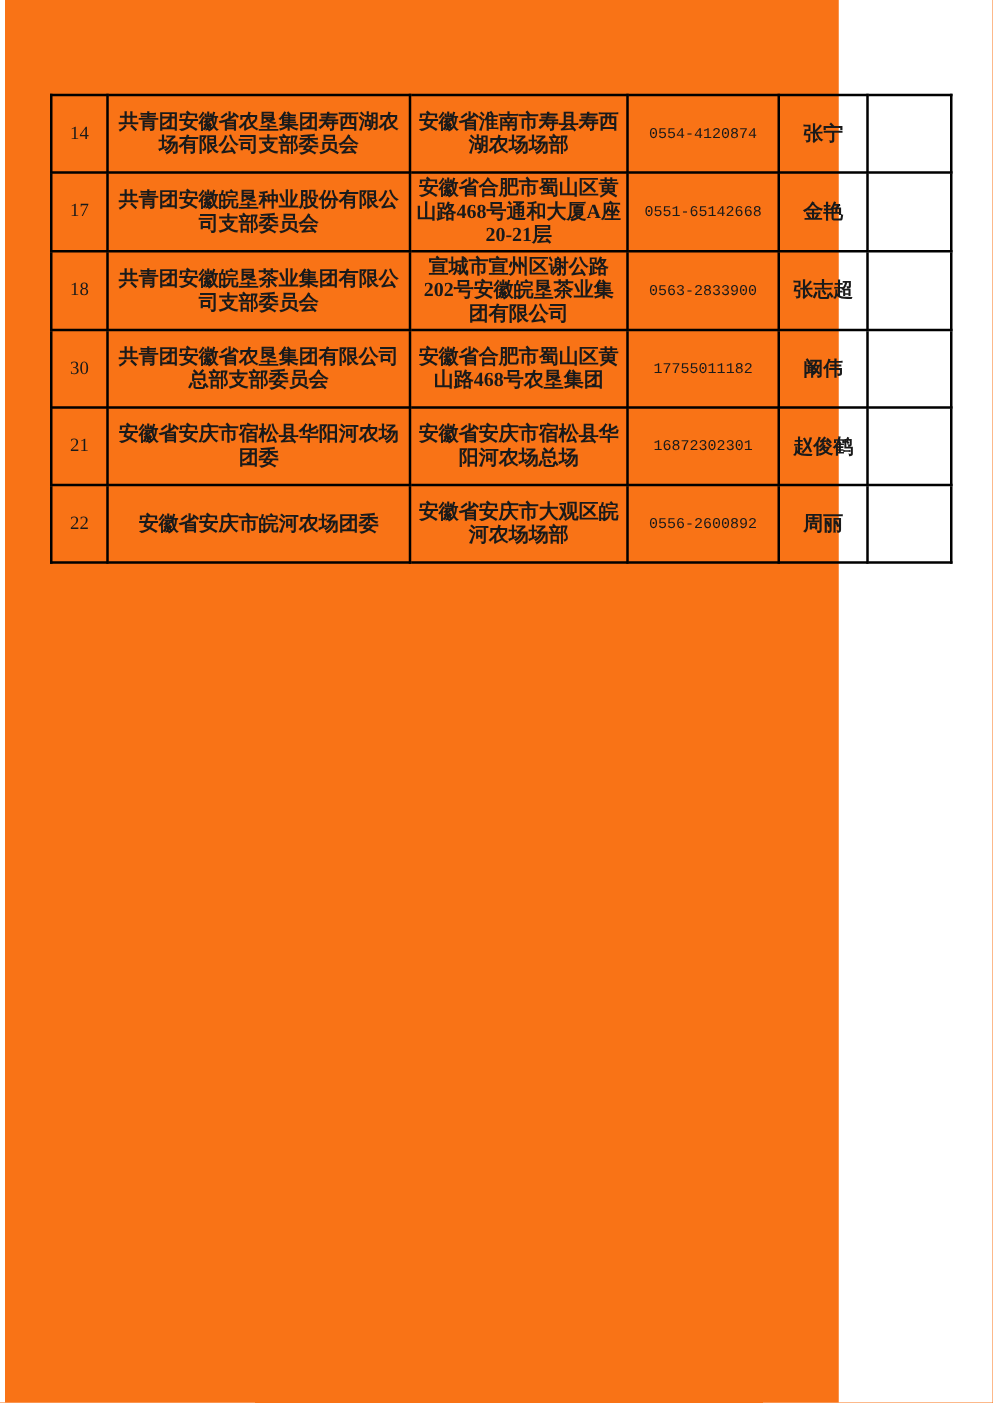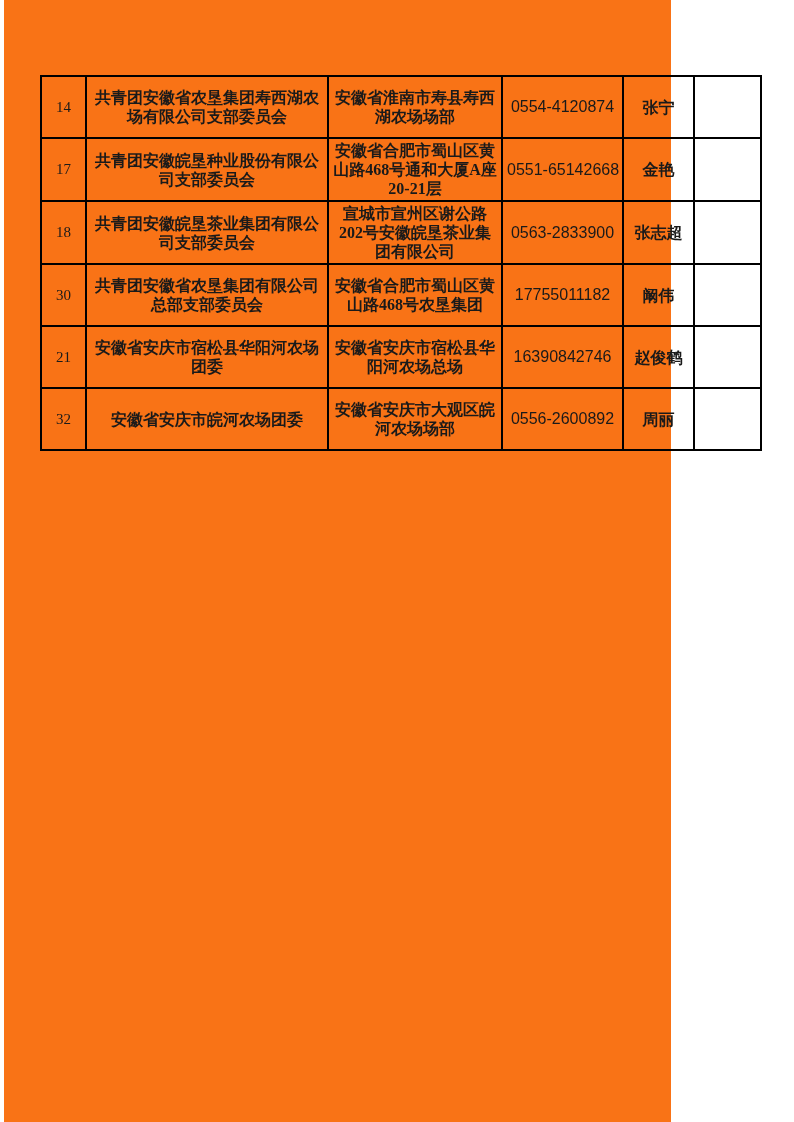--- a/index.html
+++ b/index.html
@@ -48,22 +48,22 @@
     color: #222222;
   }
   td.name, td.addr, td.contact {
     font-weight: bold;
     font-size: 16px;
     line-height: 19px;
     font-family: Liberation Serif, serif;
     word-break: break-word;
   }
   td.phone {
-    font-size: 16px;
-    font-family: Liberation Sans, sans-serif;
+    font-size: 12px;
+    font-family: Liberation Mono, monospace;
     white-space: nowrap;
   }
 </style>
 </head>
 <body>
 
 <div class="page">
   <table class="roster">
     <colgroup>
       <col class="c-num">
@@ -103,26 +103,26 @@
         <td class="name">共青团安徽省农垦集团有限公司总部支部委员会</td>
         <td class="addr">安徽省合肥市蜀山区黄山路468号农垦集团</td>
         <td class="phone">17755011182</td>
         <td class="contact">阚伟</td>
         <td class="extra"></td>
       </tr>
       <tr>
         <td class="num">21</td>
         <td class="name">安徽省安庆市宿松县华阳河农场团委</td>
         <td class="addr">安徽省安庆市宿松县华阳河农场总场</td>
-        <td class="phone">16390842746</td>
+        <td class="phone">16872302301</td>
         <td class="contact">赵俊鹤</td>
         <td class="extra"></td>
       </tr>
       <tr>
-        <td class="num">32</td>
+        <td class="num">22</td>
         <td class="name">安徽省安庆市皖河农场团委</td>
         <td class="addr">安徽省安庆市大观区皖河农场场部</td>
         <td class="phone">0556-2600892</td>
         <td class="contact">周丽</td>
         <td class="extra"></td>
       </tr>
     </tbody>
   </table>
 </div>
 

